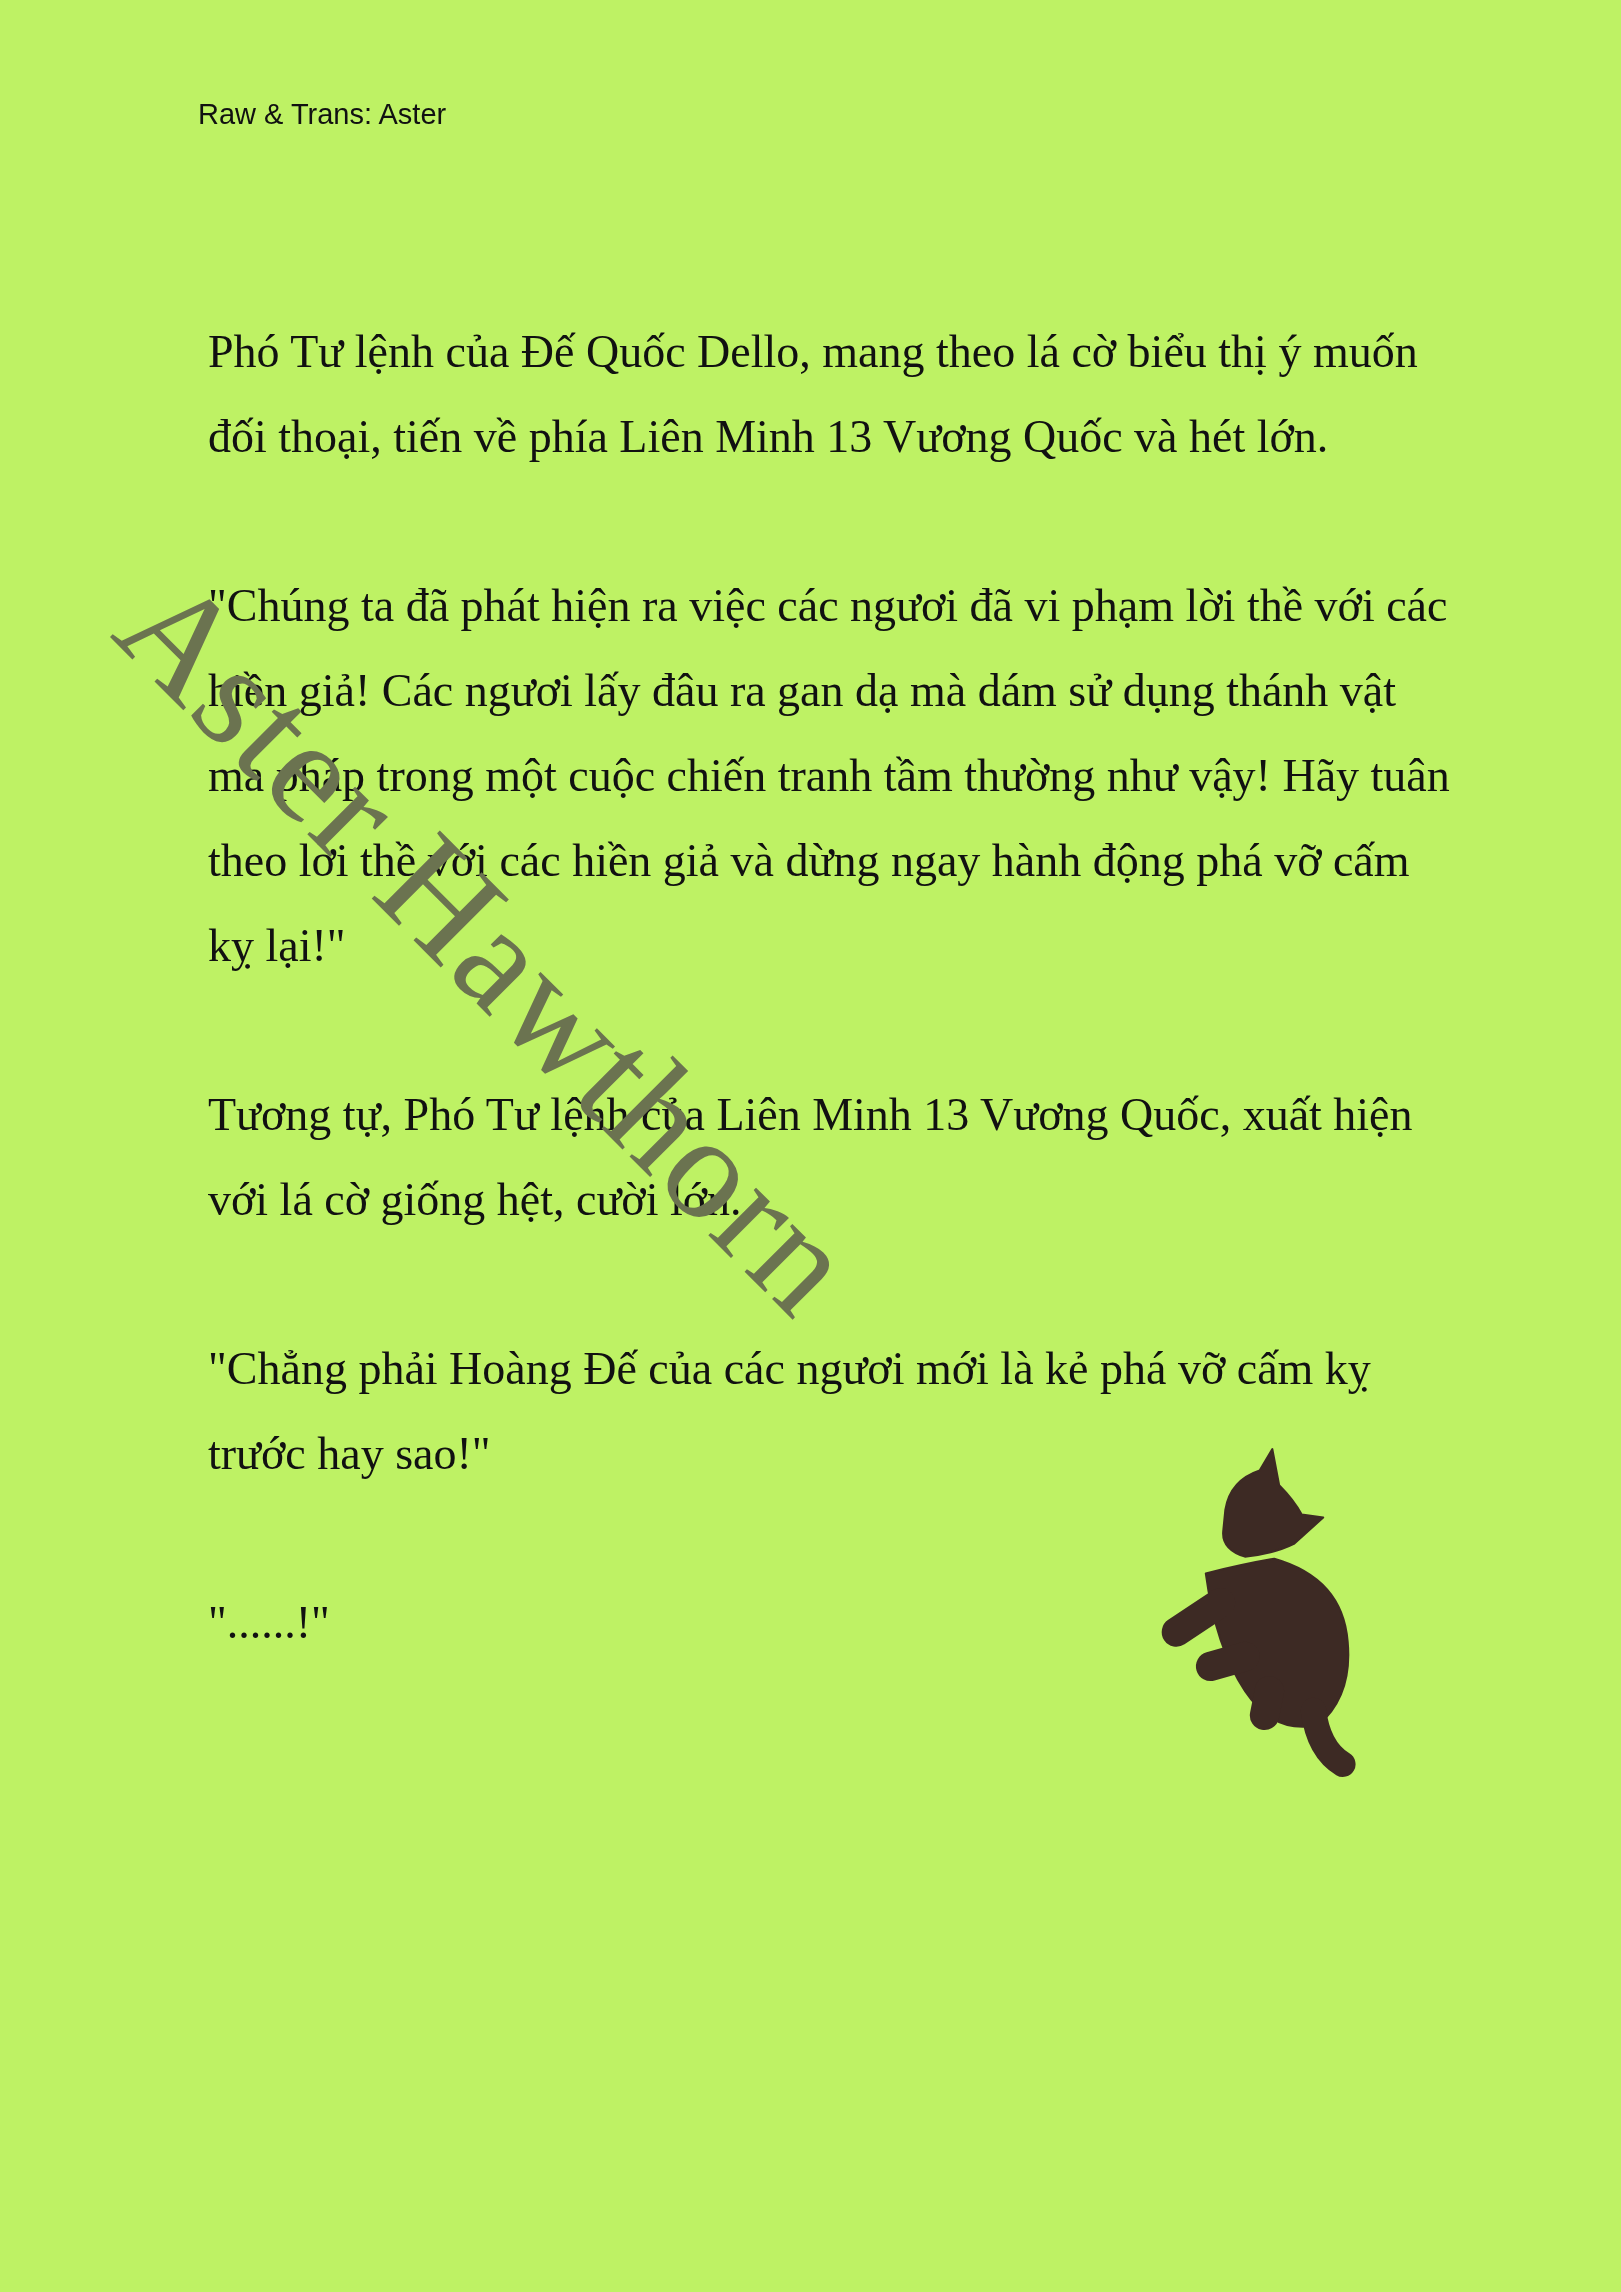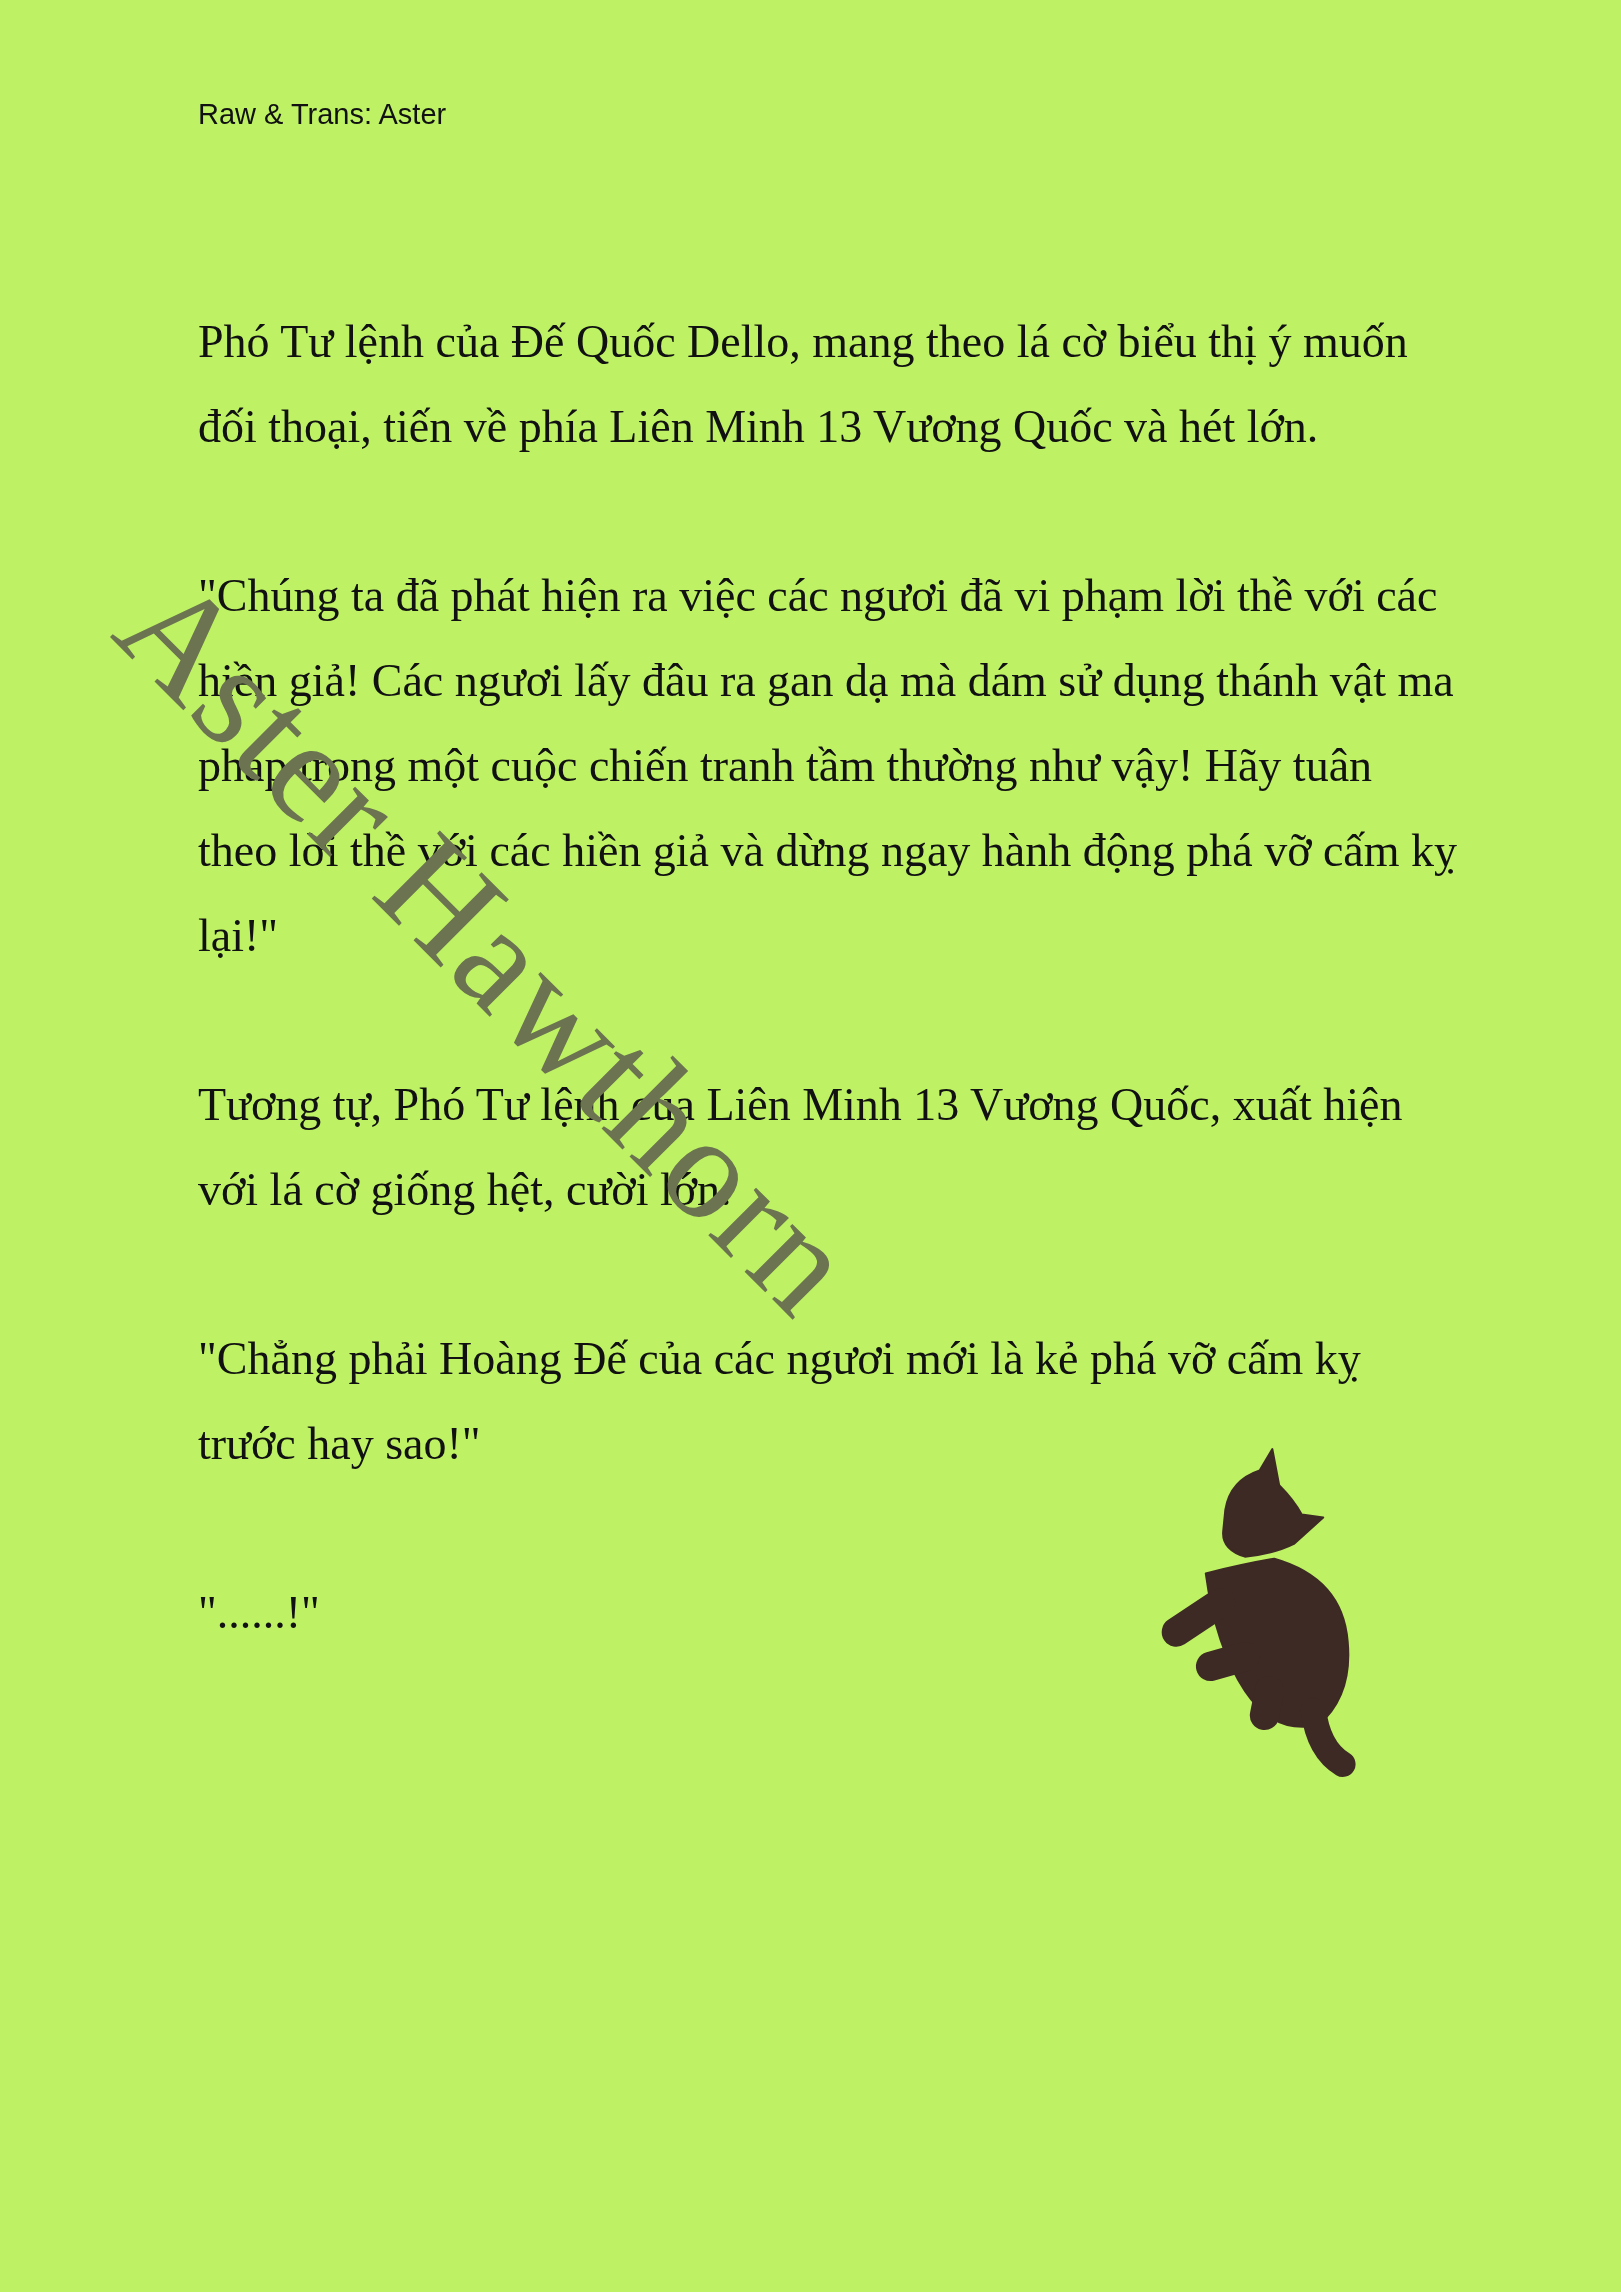--- a/index.html
+++ b/index.html
@@ -7,21 +7,21 @@
   .page { position: absolute; inset: 0; background: #bef264; }
   .header {
     position: absolute; left: 198px; top: 98px;
     font-family: "Liberation Sans", sans-serif; font-size: 29px; color: #111;
   }
   .body-text {
     position: absolute; left: 198px; top: 299px; width: 1264px;
     font-family: "Liberation Serif", serif; font-size: 46px; line-height: 85px;
     color: #111;
   }
-  .para { margin: 0; }
+  .para { margin: 10px; }
   .para + .para { margin-top: 84px; }
   .watermark {
     position: absolute; left: 196px; top: 549px;
     transform-origin: 0 0; transform: rotate(45deg);
     font-family: "Liberation Serif", serif; font-size: 147px;
     color: #6b7350; white-space: nowrap; letter-spacing: 2px;
     pointer-events: none; line-height: 1;
   }
   .cat { position: absolute; left: 1147px; top: 1441px; width: 235px; height: 343px; }
 </style>

